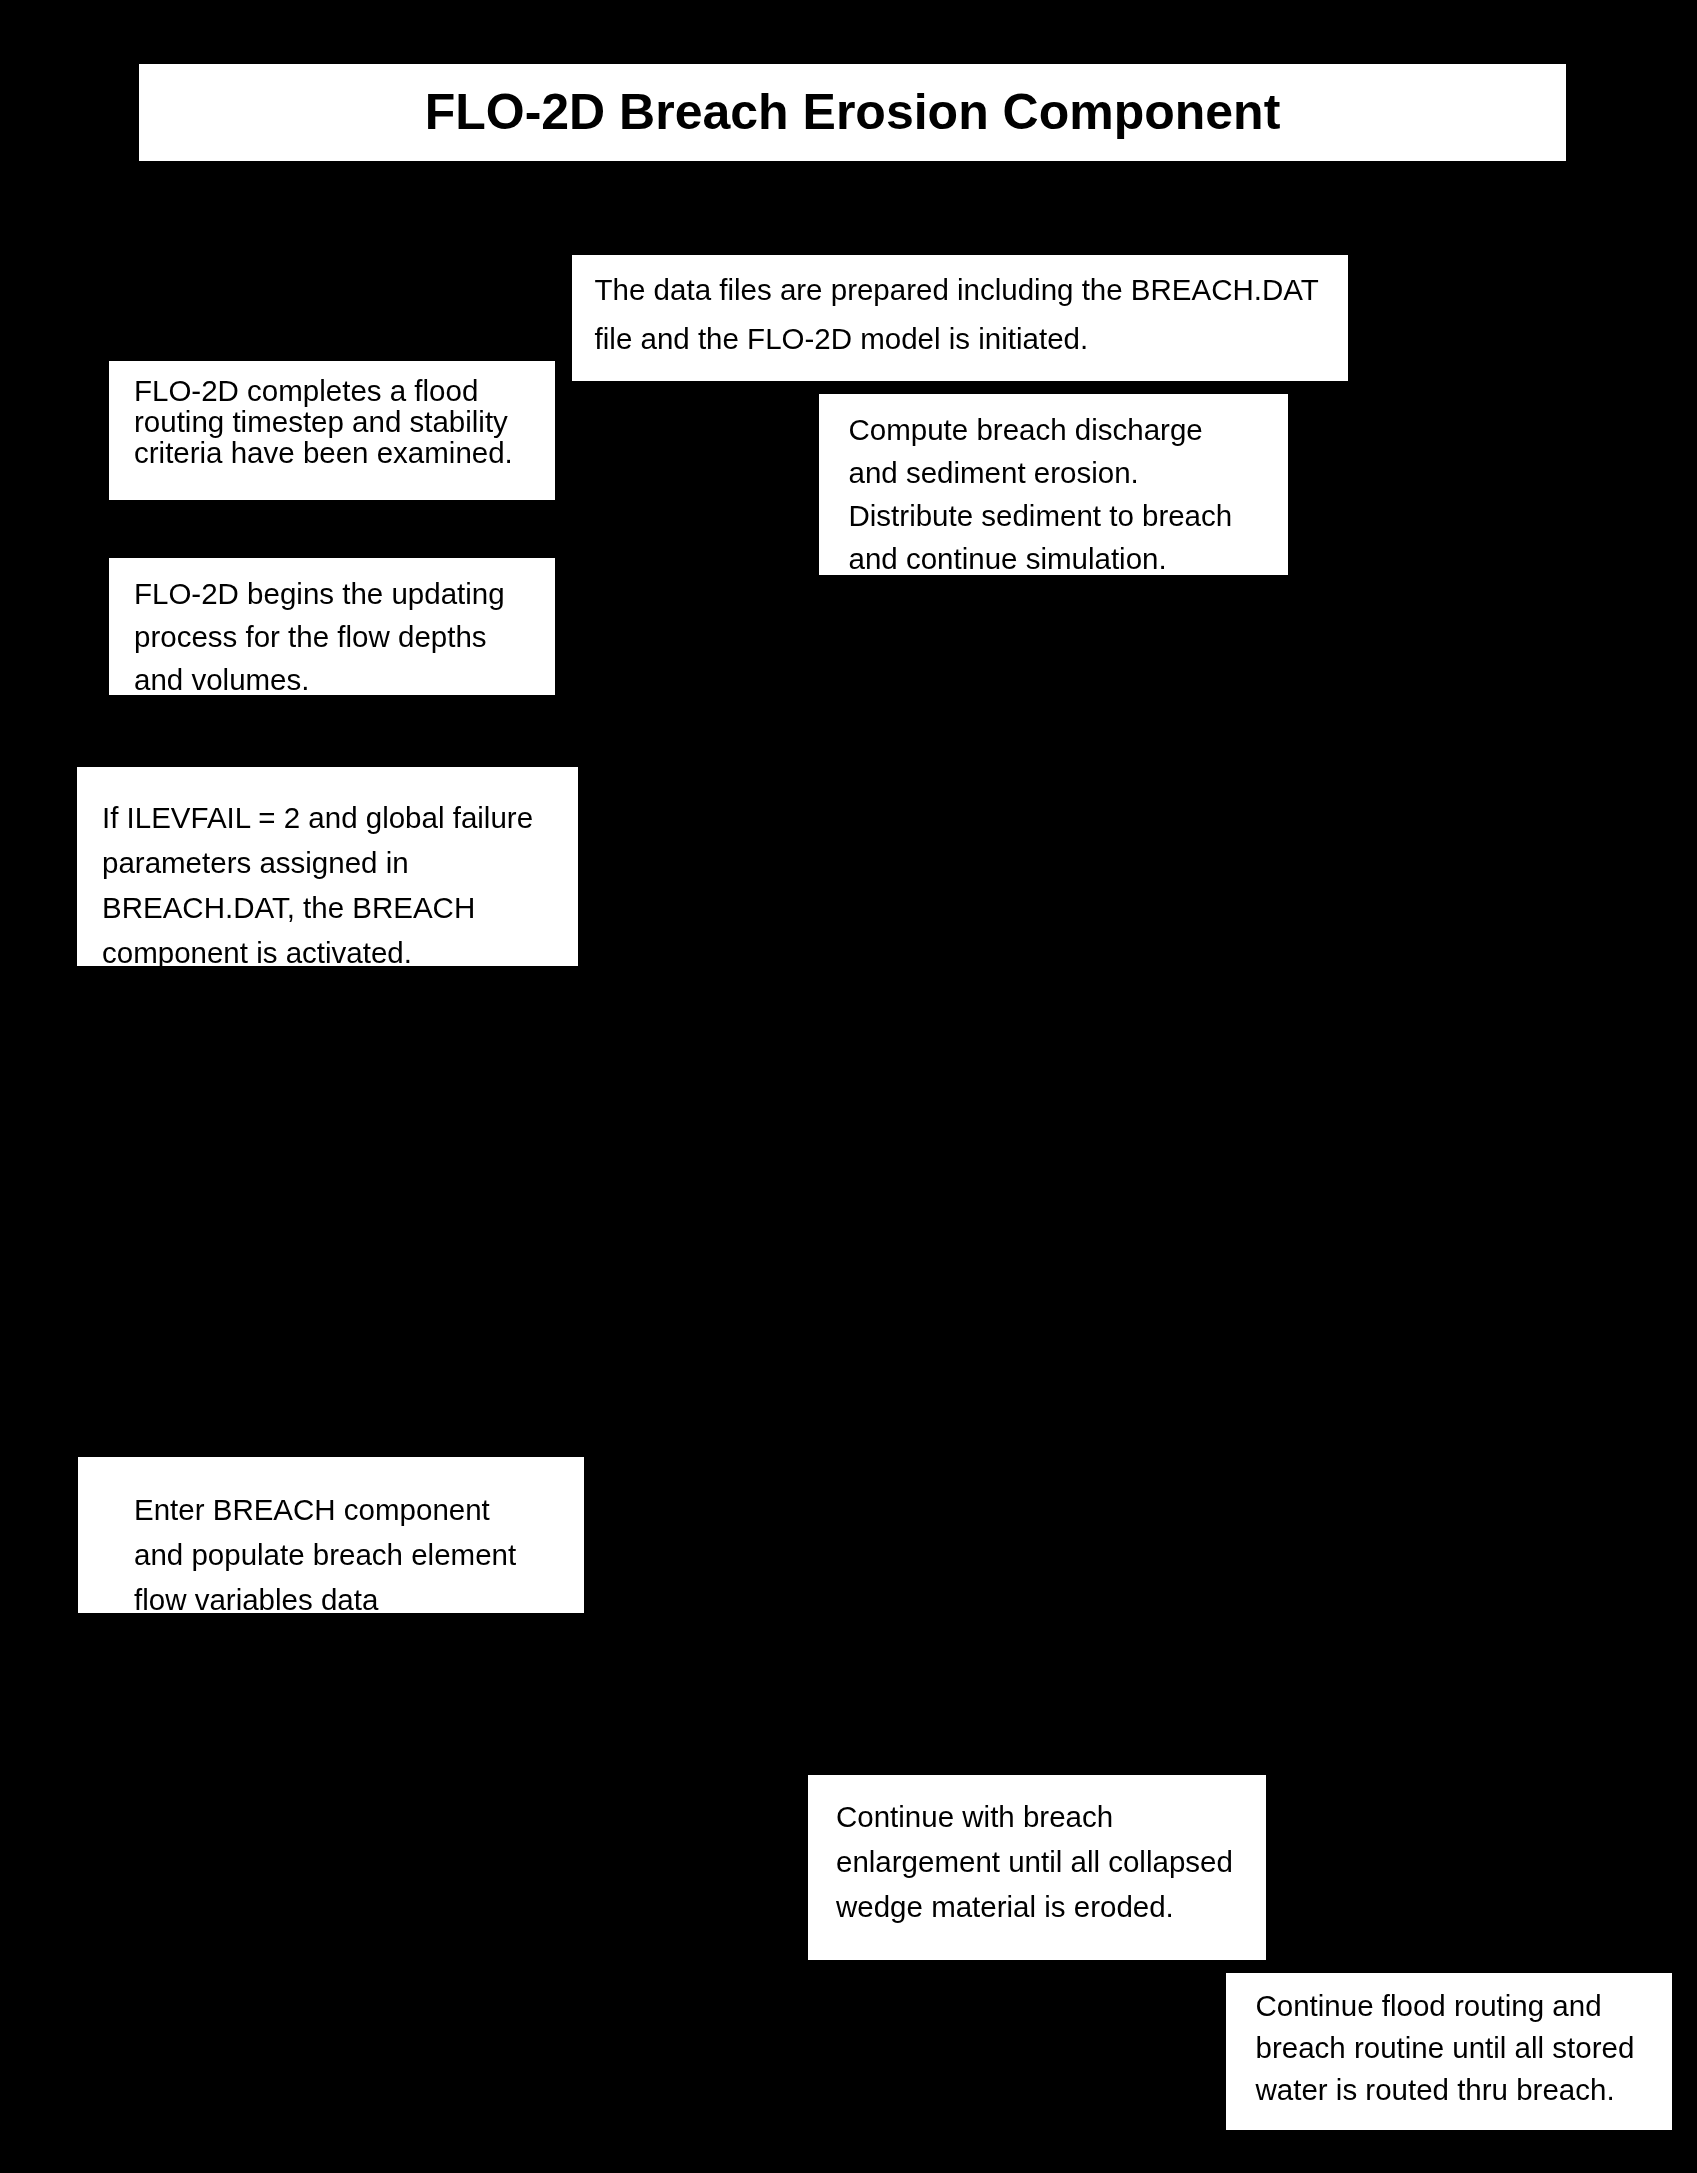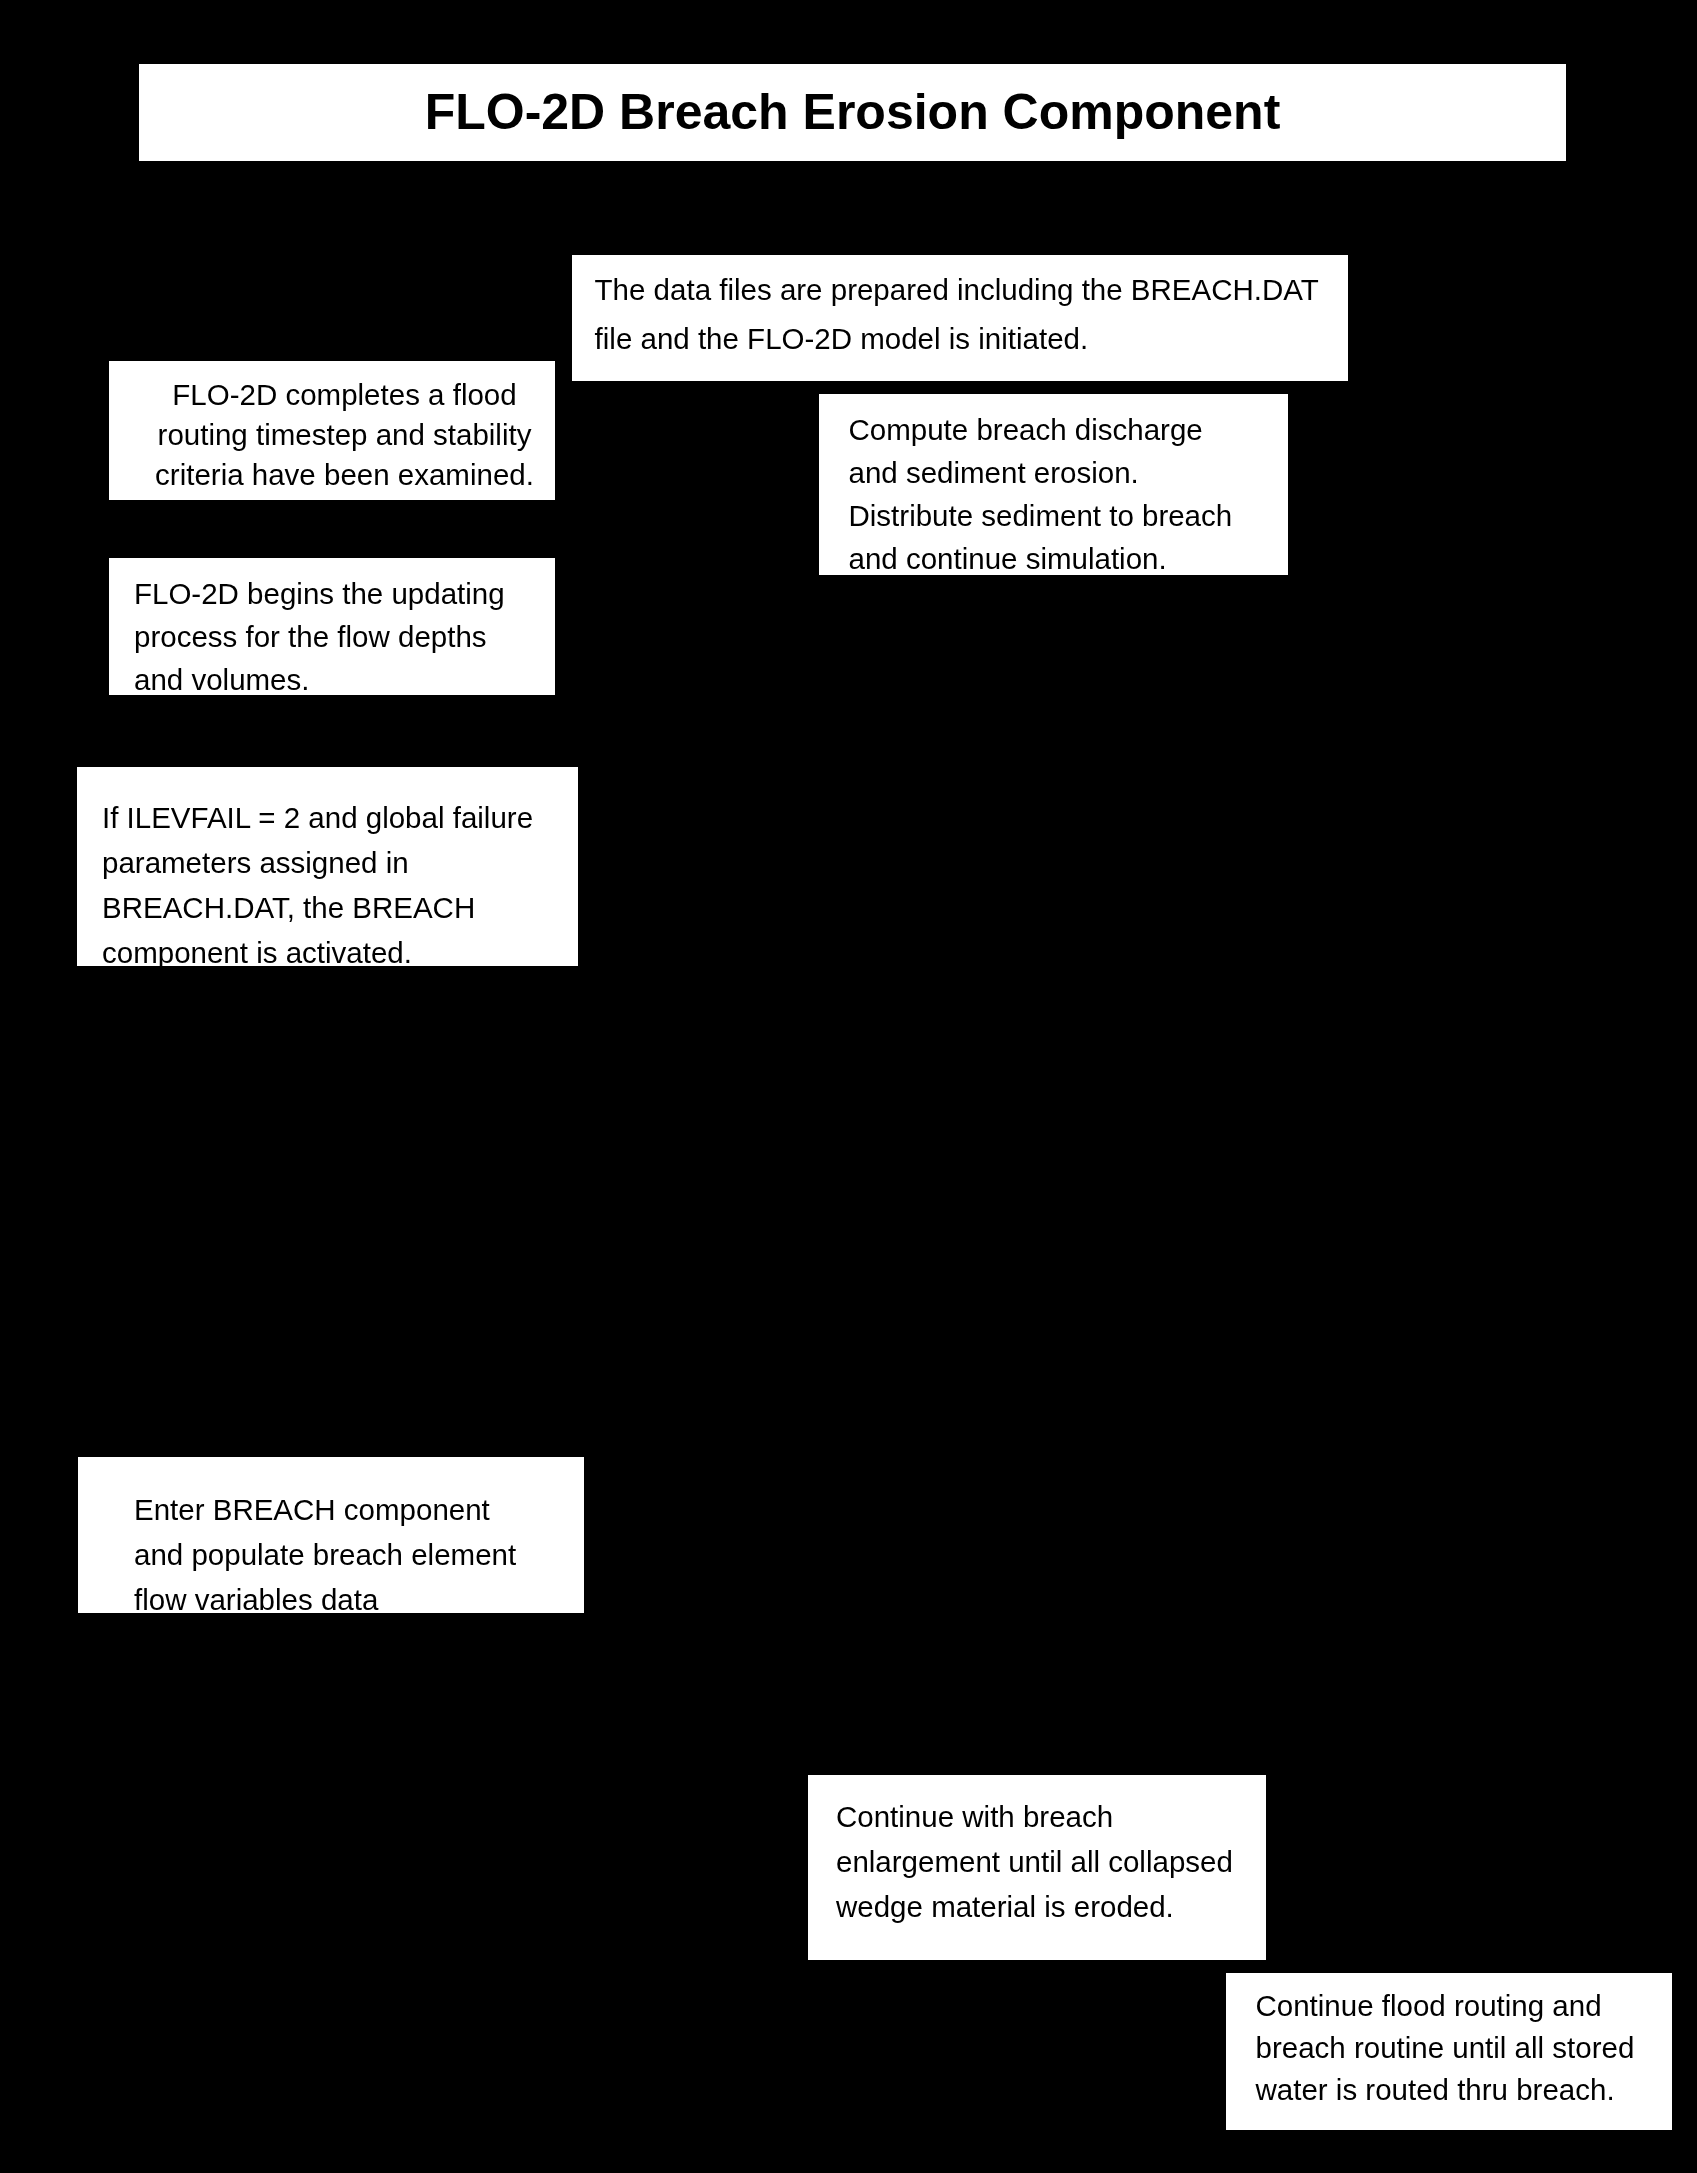--- a/index.html
+++ b/index.html
@@ -42,21 +42,21 @@
     font-weight: bold;
     line-height: 97px;
     letter-spacing: 0px;
     color: #000000;
     white-space: pre;
   }
   
   #box-prepare        { left: 572px;  top: 210px;  width: 776px; height: 126px; padding: 10.4px 0 0 22.6px; margin-top: 45px; }
   #box-prepare  .box-text { line-height: 49px; }
   #box-timestep       { left: 109px;  top: 361px;  width: 446px; height: 139px; padding: 14px 0 0 25px; }
-  #box-timestep .box-text { line-height: 40px; text-align: center; }
+  #box-timestep .box-text { line-height: 31px; }
   #box-compute        { left: 819px;  top: 394px;  width: 469px; height: 181px; padding: 14px 0 0 29.5px; }
   #box-compute  .box-text { line-height: 43px; }
   #box-updating       { left: 109px;  top: 558px;  width: 446px; height: 137px; padding: 14px 0 0 25px; }
   #box-updating .box-text { line-height: 43px; }
   #box-ilevfail       { left: 77px;   top: 767px;  width: 501px; height: 199px; padding: 28px 0 0 25px; }
   #box-ilevfail .box-text { line-height: 45px; }
   #box-enter          { left: 78px;   top: 1457px; width: 506px; height: 156px; padding: 29.5px 0 0 56px; }
   #box-enter    .box-text { line-height: 45px; }
   #box-enlarge        { left: 808px;  top: 1775px; width: 458px; height: 185px; padding: 19px 0 0 28px; }
   #box-enlarge  .box-text { line-height: 45px; }

